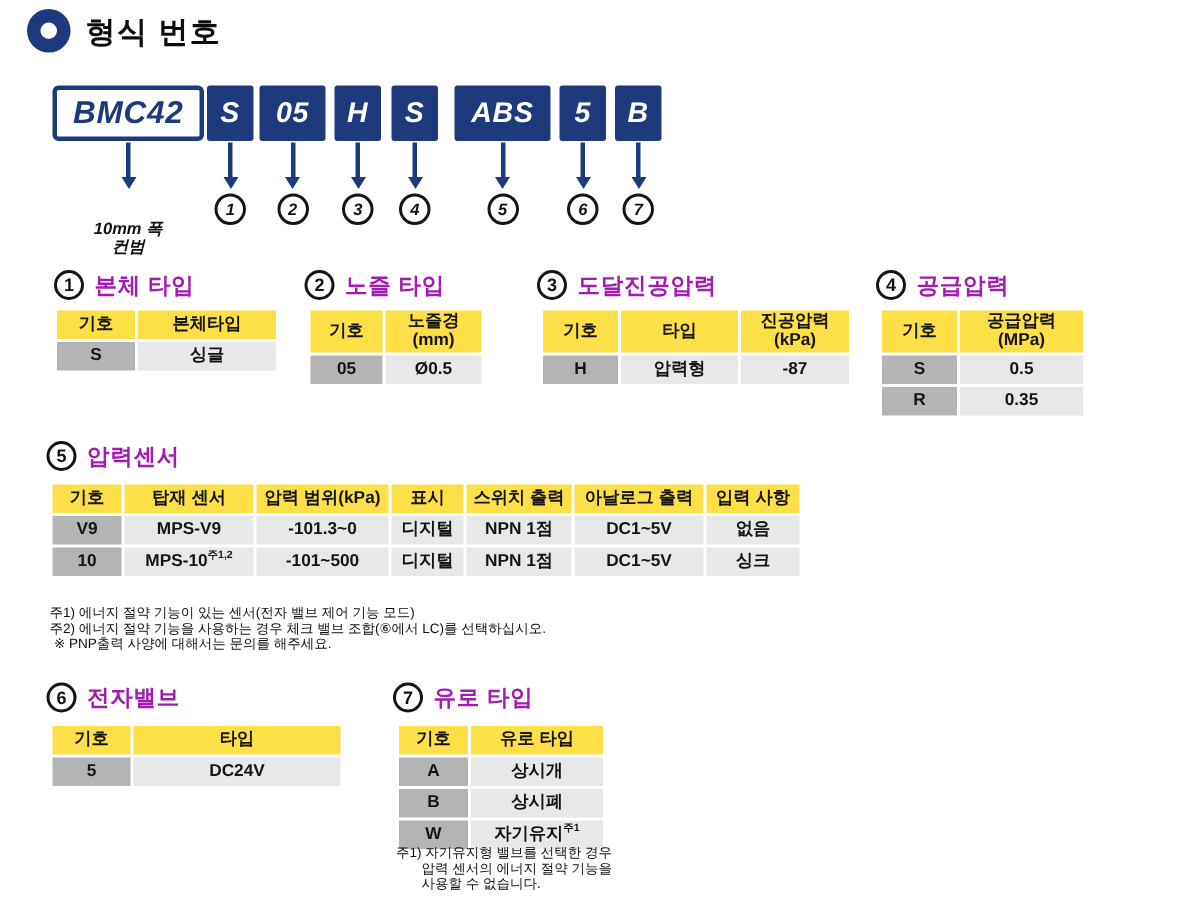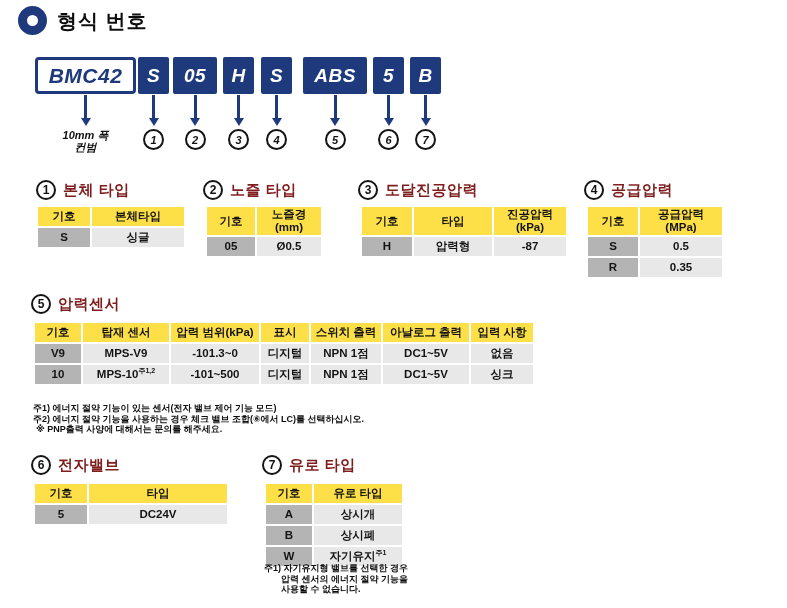--- a/index.html
+++ b/index.html
@@ -16,40 +16,40 @@
   .model-diagram { position:absolute; left:0; top:57px; width:787px; height:110px;font-style:italic; }
   .mcol { position:absolute; display:flex; flex-direction:column; align-items:center; }
   .base-box { width:101px; height:37px; background:#fff; border:3px solid #1e3a7c; border-radius:4px;
               color:#1e3a7c; font-size:21px; font-weight:800; display:flex; align-items:center; justify-content:center; letter-spacing:.5px; }
   .seg-box { height:37px; width:100%; background:#1e3a7c; border-radius:2px; color:#fff; font-size:19px;
              font-weight:800; display:flex; align-items:center; justify-content:center; letter-spacing:.5px; }
   .arrow-line { width:3px; height:23px; background:#1e3a7c; margin-top:1px; }
   .arrow-head { width:0; height:0; border-left:5px solid transparent; border-right:5px solid transparent; border-top:8px solid #1e3a7c; }
   .marker-circle { margin-top:3px; width:21px; height:21px; border:2px solid #141414; border-radius:50%;
                    font-size:11px; font-weight:800; display:flex; align-items:center; justify-content:center; background:#fff; }
-  .base-caption { margin-top:3px; font-size:11px; font-weight:800; line-height:12px; text-align:center; white-space:pre-line; }
+  .base-caption { margin-top:21px; font-size:11px; font-weight:800; line-height:12px; text-align:center; white-space:pre-line; }
 
   
   .section-header { position:absolute; display:flex; align-items:center; gap:7px; }
   .sec-circle { width:20px; height:20px; border:2px solid #141414; border-radius:50%; font-size:12px; font-weight:800;
                 display:flex; align-items:center; justify-content:center; background:#fff; flex:0 0 auto; }
-  .sec-title { font-size:15px; font-weight:800; letter-spacing:.5px; color:#7f1d1d; }
+  .sec-title { font-size:15px; font-weight:800; letter-spacing:.5px; color:#a21caf; }
 
   
   table.spec { position:absolute; border-collapse:separate; border-spacing:2px; table-layout:fixed; }
   table.spec th, table.spec td { height:19px; padding:1px 4px; text-align:center; vertical-align:middle;
                                  font-size:11.5px; font-weight:700; line-height:13px; }
   th.h { background:#fde047; color:#141414; }
   td.k { background:#b4b4b4; color:#141414; }
   td.d { background:#e8e8e8; color:#141414; }
   .pre { white-space:pre-line; }
   sup { font-size:7px; font-weight:700; vertical-align:super; line-height:0; }
 
   
-  .notes { position:absolute; font-size:9px; font-weight:700; line-height:10.5px; color:#0d0d0d; }
+  .notes { position:absolute; font-size:9px; font-weight:400; line-height:10.5px; color:#0d0d0d; }
   .notes .indent { padding-left:17px; }
 </style>
 </head>
 <body>
 
 <div class="page">
 
   <div class="page-header">
     <span class="donut"></span>
     <span class="page-title">형식 번호</span>

